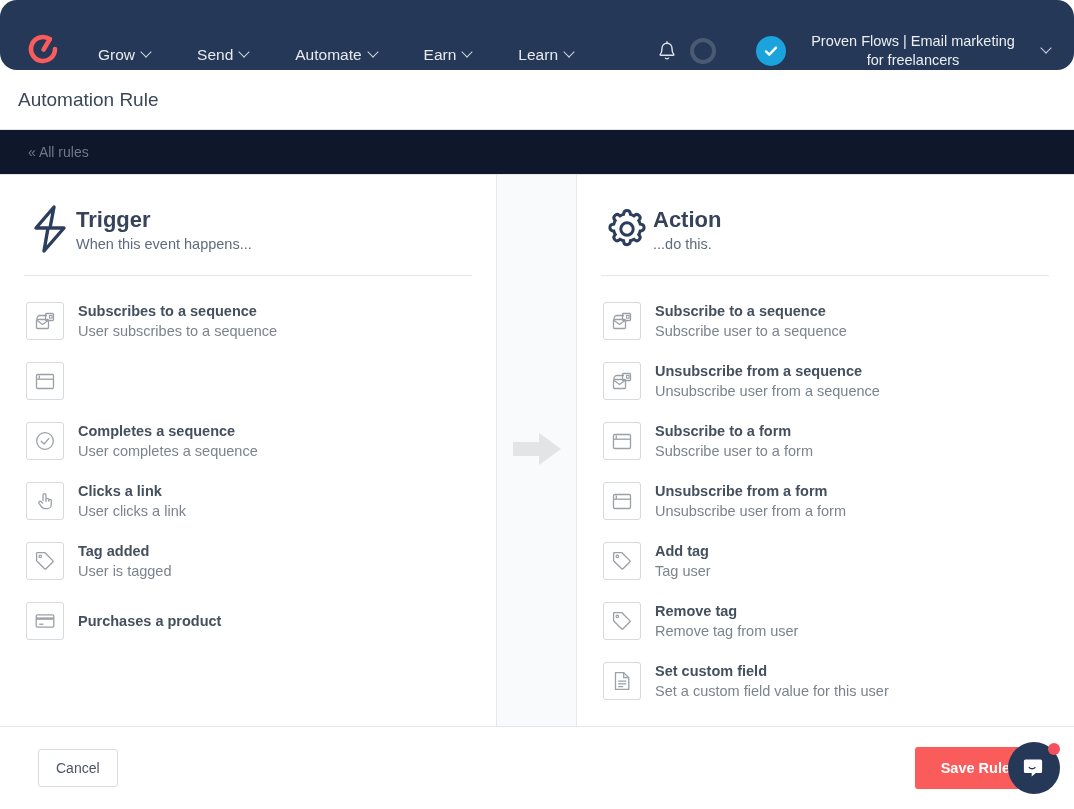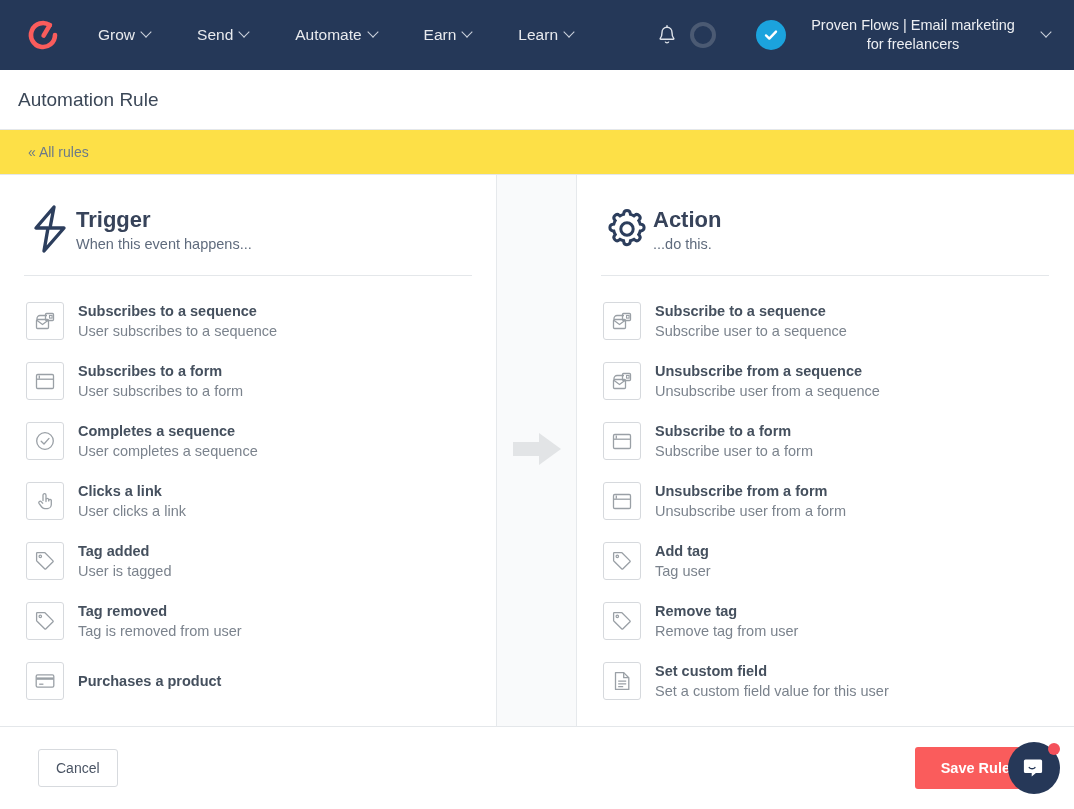--- a/index.html
+++ b/index.html
@@ -8,23 +8,24 @@
     font-family: "Liberation Sans", sans-serif;
     background: #ffffff;
     overflow: hidden;
   }
 
   
   .topnav {
     height: 70px;
     background: #253858;
     display: flex;
-    align-items: center;
+    align-items: flex-end;
     padding: 0 22px;
     position: relative;
+    border-radius: 17px;
   }
   .logo-wrap { width: 42px; height: 42px; display: flex; align-items: center; justify-content: center; margin-right: 34px; }
   .nav-items { display: flex; align-items: center; }
   .nav-item {
     display: flex; align-items: center; gap: 7px;
     color: #e8eaee; font-size: 15.5px;
     padding: 6px 0; margin-right: 45px;
     cursor: pointer; white-space: nowrap;
   }
   .nav-item:last-child { margin-right: 0; }
@@ -65,21 +66,21 @@
     border-bottom: 1px solid #e4e7ea;
     background: #fff;
   }
   .page-title { font-size: 19px; color: #3c4858; font-weight: 400; }
 
   .breadcrumb-bar {
     height: 45px;
     display: flex; align-items: center;
     padding: 0 28px;
     border-bottom: 1px solid #e4e7ea;
-    background: #fde047;
+    background: #0f172a;
   }
   .breadcrumb-link { font-size: 14px; color: #6c7a89; cursor: pointer; text-decoration: none; }
 
   
   .main {
     display: flex;
     height: 552px;
     border-bottom: 1px solid #e4e7ea;
   }
   .col {
@@ -264,24 +265,20 @@
       </div>
 
       <div class="opt">
         <div class="opt-icon">
           <svg width="24" height="24" viewBox="0 0 24 24">
             <rect x="3.5" y="5.5" width="17" height="14" rx="1.2" fill="none" stroke="#9aa0a6" stroke-width="1.3"></rect>
             <path d="M3.5 10.2 H20.5" fill="none" stroke="#9aa0a6" stroke-width="1.3"></path>
             <path d="M6.3 6.6 v3.2" fill="none" stroke="#9aa0a6" stroke-width="1.3"></path>
           </svg>
         </div>
-        <div>
-          <div class="opt-title">Subscribes to a form</div>
-          <div class="opt-desc">User subscribes to a form</div>
-        </div>
       </div>
 
       <div class="opt">
         <div class="opt-icon">
           <svg width="24" height="24" viewBox="0 0 24 24">
             <circle cx="12" cy="12" r="8.3" fill="none" stroke="#9aa0a6" stroke-width="1.3"></circle>
             <path d="M8.2 12.2 L11 15 L16 9.4" fill="none" stroke="#9aa0a6" stroke-width="1.3" stroke-linecap="round" stroke-linejoin="round"></path>
           </svg>
         </div>
         <div>
@@ -310,32 +307,20 @@
             <path d="M11.5 3.6H4.2a.6.6 0 0 0-.6.6v7.3c0 .2.06.3.18.43l8.1 8.1a.6.6 0 0 0 .85 0l7.3-7.3a.6.6 0 0 0 0-.85l-8.1-8.1a.6.6 0 0 0-.43-.18z" fill="none" stroke="#9aa0a6" stroke-width="1.3"></path>
             <circle cx="7.3" cy="7.3" r="1.25" fill="none" stroke="#9aa0a6" stroke-width="1.2"></circle>
           </svg>
         </div>
         <div>
           <div class="opt-title">Tag added</div>
           <div class="opt-desc">User is tagged</div>
         </div>
       </div>
 
-      <div class="opt">
-        <div class="opt-icon">
-          <svg width="24" height="24" viewBox="0 0 24 24">
-            <path d="M11.5 3.6H4.2a.6.6 0 0 0-.6.6v7.3c0 .2.06.3.18.43l8.1 8.1a.6.6 0 0 0 .85 0l7.3-7.3a.6.6 0 0 0 0-.85l-8.1-8.1a.6.6 0 0 0-.43-.18z" fill="none" stroke="#9aa0a6" stroke-width="1.3"></path>
-            <circle cx="7.3" cy="7.3" r="1.25" fill="none" stroke="#9aa0a6" stroke-width="1.2"></circle>
-          </svg>
-        </div>
-        <div>
-          <div class="opt-title">Tag removed</div>
-          <div class="opt-desc">Tag is removed from user</div>
-        </div>
-      </div>
 
       <div class="opt">
         <div class="opt-icon">
           <svg width="24" height="24" viewBox="0 0 24 24">
             <rect x="3.2" y="5.8" width="17.6" height="12.4" rx="1.4" fill="none" stroke="#9aa0a6" stroke-width="1.3"></rect>
             <path d="M3.4 9.6 H20.6" fill="none" stroke="#9aa0a6" stroke-width="2.4"></path>
             <path d="M6.2 15.2 H10.4" fill="none" stroke="#9aa0a6" stroke-width="1.3"></path>
           </svg>
         </div>
         <div>

